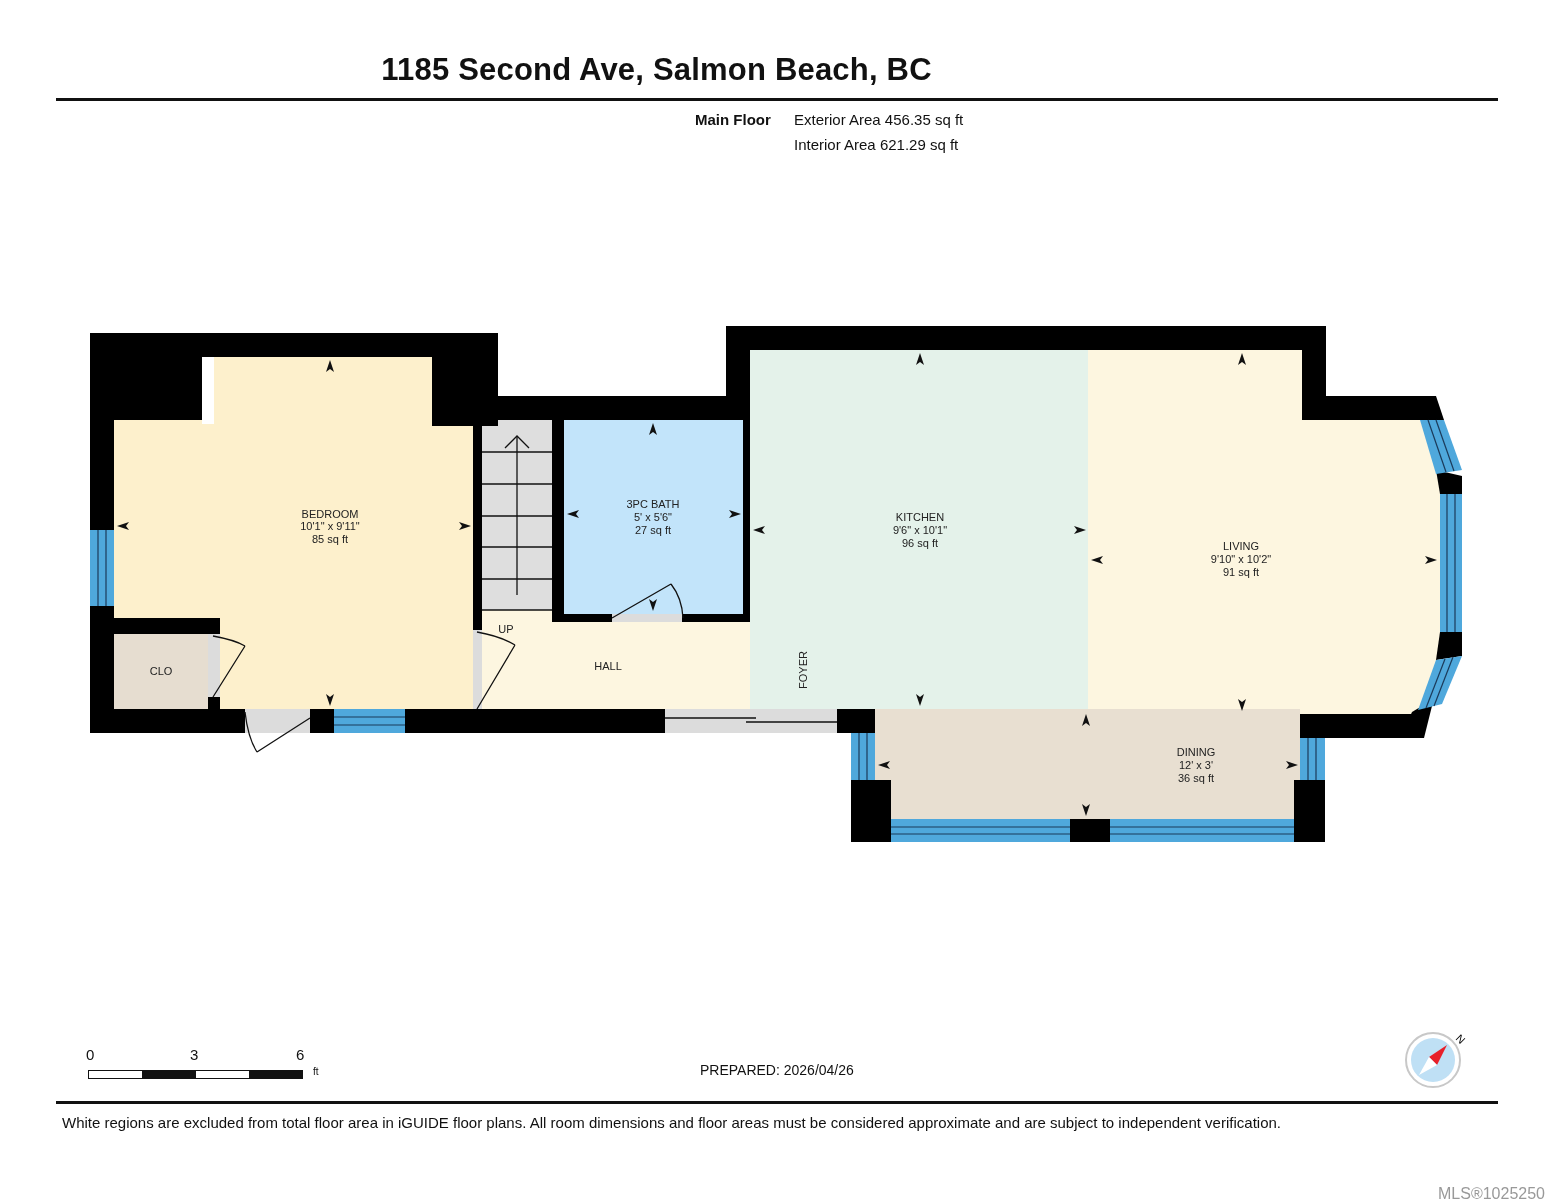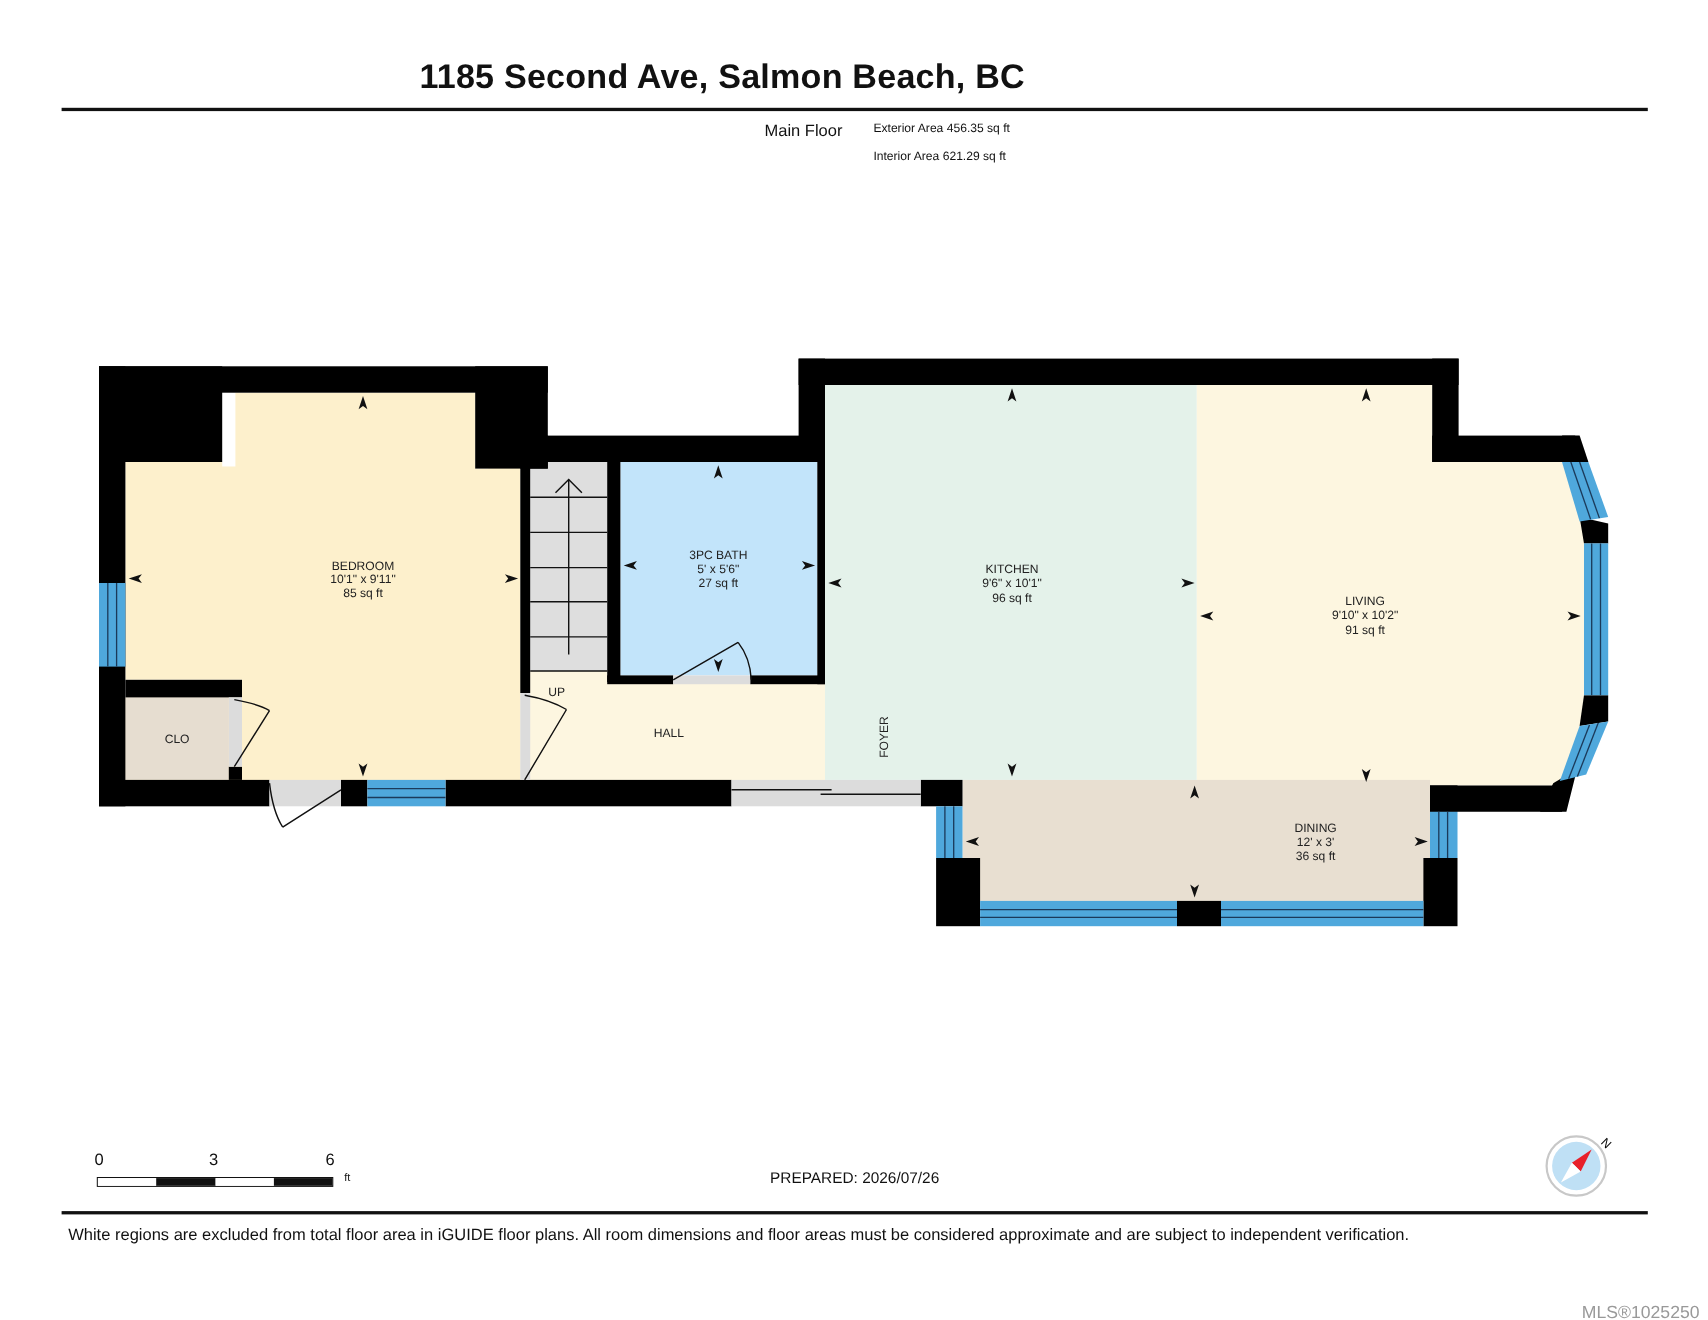--- a/index.html
+++ b/index.html
@@ -2,22 +2,22 @@
 <html><head>
 <meta charset="utf-8">
 <style>
   html, body { margin: 0; padding: 0; background: #ffffff; }
   body { width: 1553px; height: 1200px; position: relative; overflow: hidden;
          font-family: "Liberation Sans", sans-serif; color: #111; }
   .title { position: absolute; left: 0; top: 52px; width: 1313px; text-align: center;
            font-size: 31px; font-weight: bold; letter-spacing: 0.2px; }
   .rule-top { position: absolute; left: 56px; top: 98px; width: 1442px; height: 3px; background: #111; }
   .rule-bottom { position: absolute; left: 56px; top: 1101px; width: 1442px; height: 3px; background: #111; }
-  .floor-label { position: absolute; left: 695px; top: 111px; font-size: 15px; font-weight: normal; }
-  .area-line { position: absolute; left: 794px; font-size: 11px; }
+  .floor-label { position: absolute; left: 695px; top: 111px; font-size: 15px; font-weight: bold; }
+  .area-line { position: absolute; left: 794px; font-size: 15px; }
   .area-ext { top: 111px; }
   .area-int { top: 136px; }
   svg.plan { position: absolute; left: 0; top: 0; }
   .room-text { font-family: "Liberation Sans", sans-serif; font-size: 11px; fill: #222; text-anchor: middle; }
   .scale { position: absolute; left: 88px; top: 1046px; }
   .scale-num { position: absolute; top: 0; font-size: 15px; }
   .scale-bar { position: absolute; top: 24px; left: 0; width: 213px; height: 7px; border: 1px solid #111; display: flex; }
   .scale-seg { flex: 1; height: 7px; }
   .scale-unit { position: absolute; left: 225px; top: 20px; font-size: 10px; }
   .prepared { position: absolute; left: 700px; top: 1062px; font-size: 14px; }
@@ -215,21 +215,21 @@
   <span class="scale-num" style="left:208px">6</span>
   <div class="scale-bar">
     <div class="scale-seg" style="background:#fff"></div>
     <div class="scale-seg" style="background:#111"></div>
     <div class="scale-seg" style="background:#fff"></div>
     <div class="scale-seg" style="background:#111"></div>
   </div>
   <span class="scale-unit">ft</span>
 </div>
 
-<div class="prepared">PREPARED: 2026/07/26</div>
+<div class="prepared">PREPARED: 2026/04/26</div>
 
 <svg class="compass" width="64" height="64" viewBox="0 0 64 64">
   <circle cx="30" cy="32" r="27" fill="#fff" stroke="#c8c8c8" stroke-width="2"></circle>
   <circle cx="30" cy="32" r="22" fill="#bfe0f5"></circle>
   <polygon points="44,17 34,37 26,29" fill="#e8202a"></polygon>
   <polygon points="26,29 34,37 16,47" fill="#ffffff"></polygon>
   <text x="54" y="12" font-size="11" font-family="Liberation Sans, sans-serif" transform="rotate(45 54 9)">N</text>
 </svg>
 
 <div class="rule-bottom"></div>

